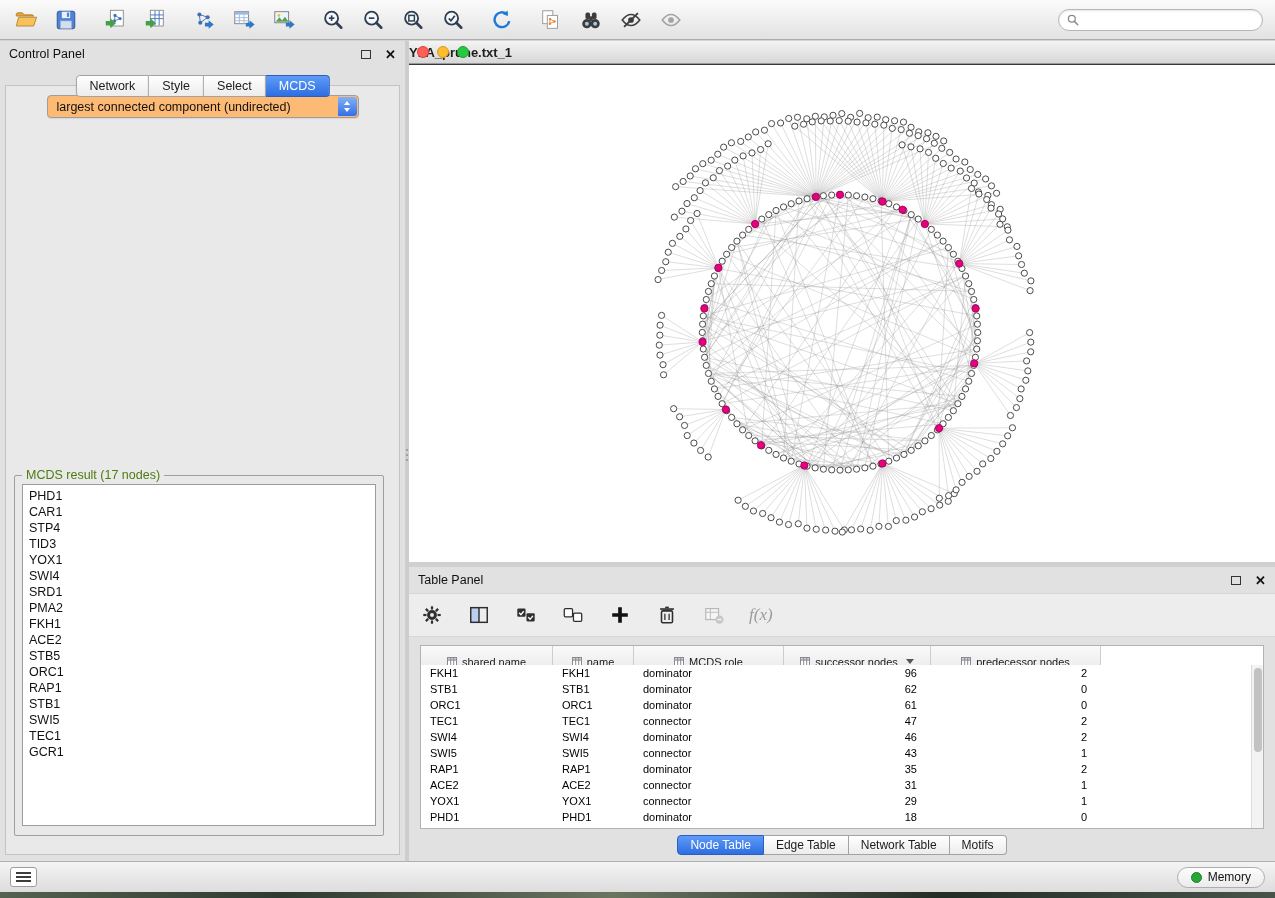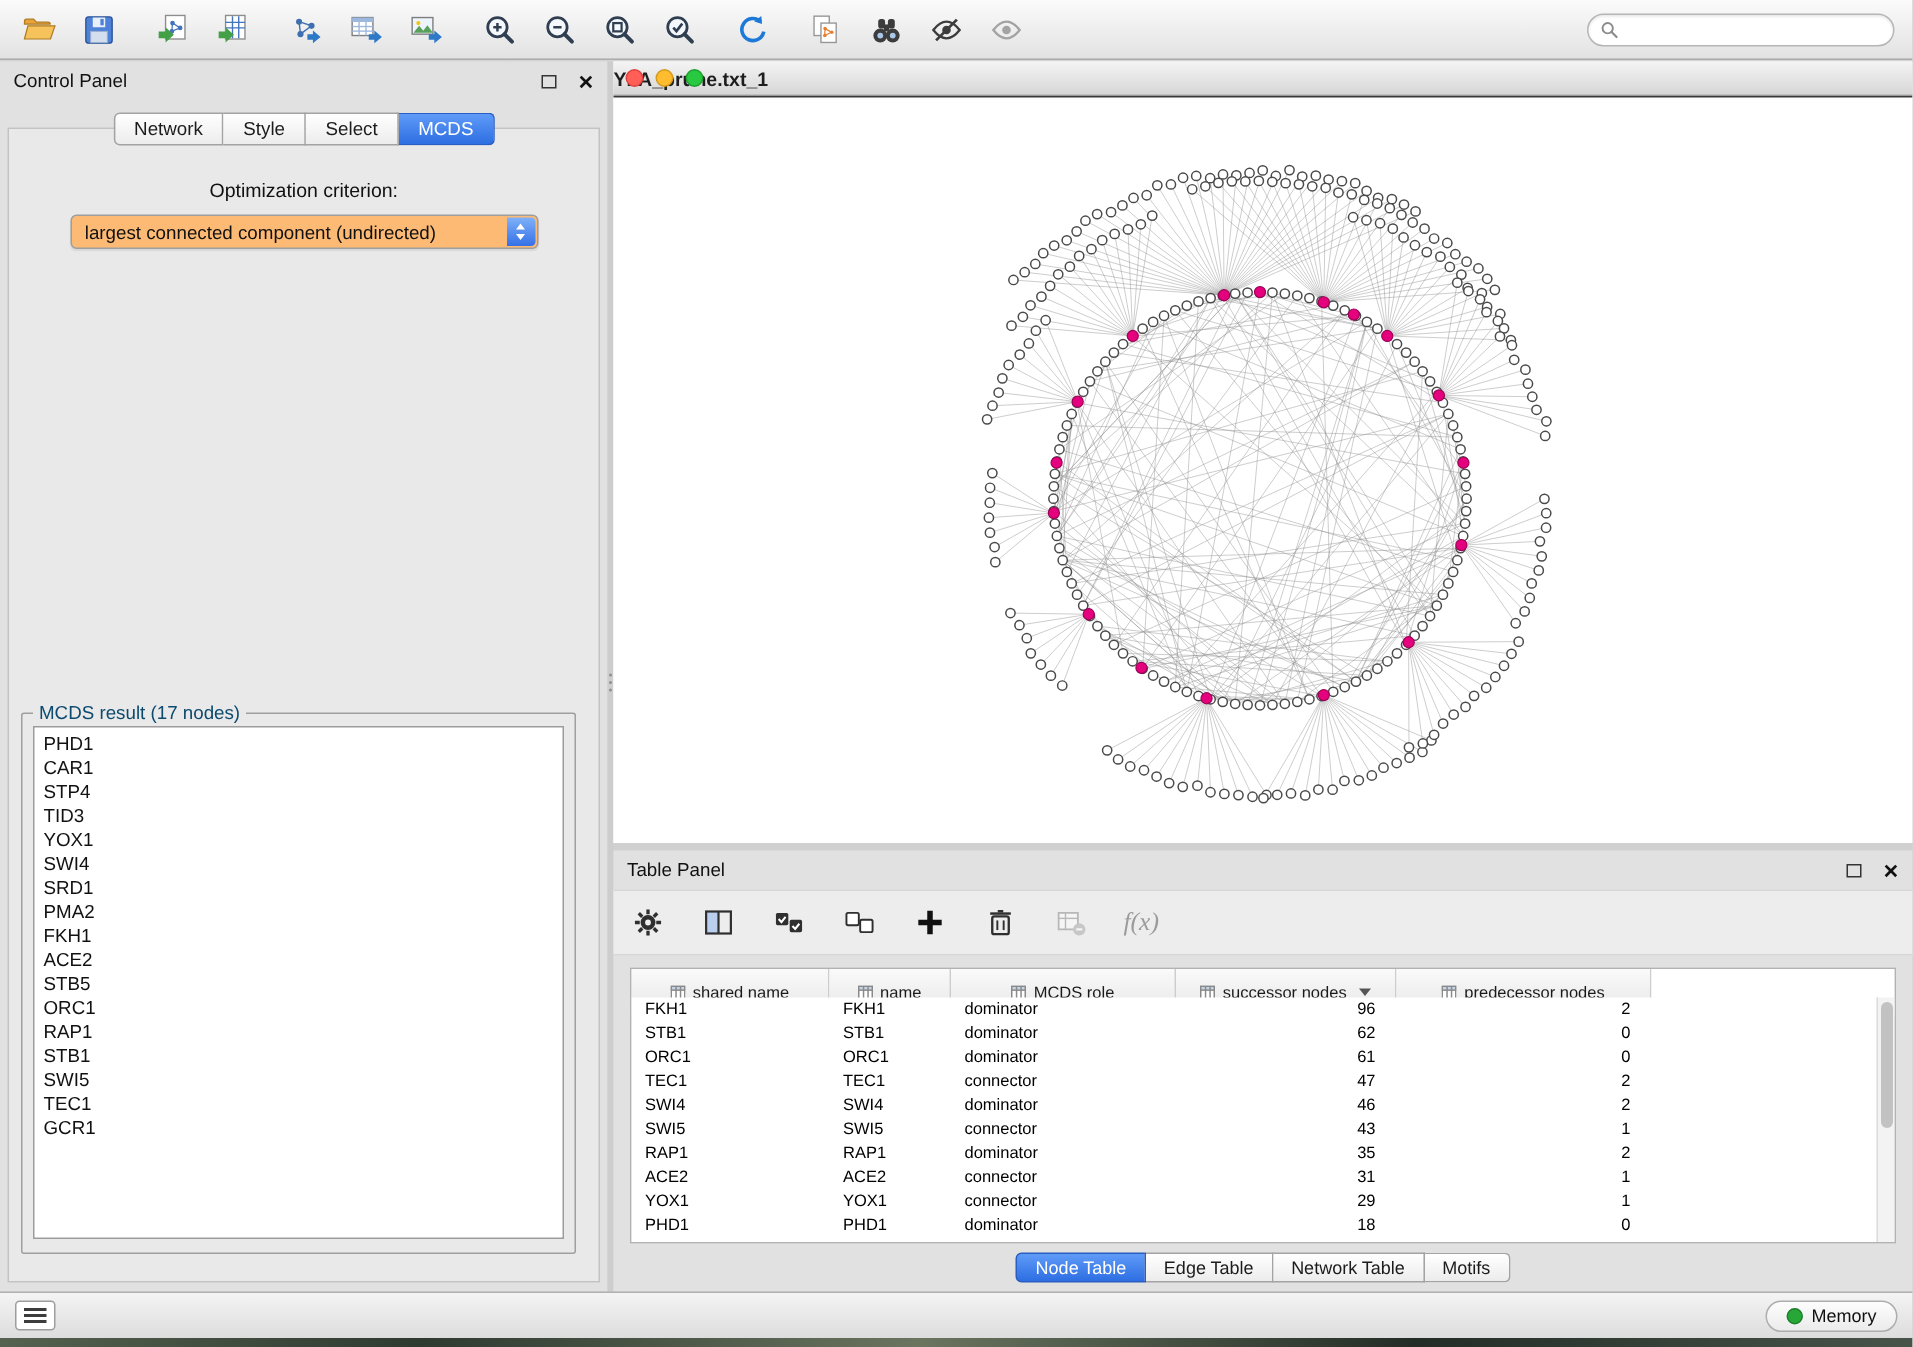--- a/index.html
+++ b/index.html
@@ -36,21 +36,21 @@
 .select{width:312px;height:23px;margin:9px auto 0;background:#fdba74;border:1px solid #9e9e9e;border-radius:4px;display:flex;align-items:center;padding-left:9px;font-size:12.5px;color:#111;position:relative;box-shadow:0 1px 1px rgba(0,0,0,.08);}
 .select-value{flex:1;white-space:nowrap;overflow:hidden;}
 .stepper{position:absolute;right:1px;top:1px;bottom:1px;width:19px;border-radius:0 3px 3px 0;background:linear-gradient(#7fb1fa,#3470e6);display:flex;flex-direction:column;align-items:center;justify-content:center;gap:2.5px;}
 .stepper i{display:block;width:0;height:0;border-left:3.5px solid transparent;border-right:3.5px solid transparent;}
 .stepper .up{border-bottom:4.5px solid #fff;}
 .stepper .down{border-top:4.5px solid #fff;}
 .btn-row{margin-top:13px;display:flex;justify-content:center;gap:14px;}
 .mac-btn{background:linear-gradient(#ffffff,#efefef);border:1px solid #a6a6a6;border-radius:5px;padding:3px 16px;font-size:13px;color:#111;font-family:"Liberation Sans",sans-serif;cursor:default;}
 .focus-ring{box-shadow:0 0 0 3px rgba(110,160,245,.65);border-color:#6f9ef0;}
 .result-box{position:absolute;left:8px;right:15px;top:382px;bottom:18px;border:1px solid #9f9f9f;border-radius:2px;}
-.result-box legend{font-size:12.5px;color:#0c4a6e;padding:0 4px;margin-left:7px;}
+.result-box legend{font-size:12.5px;color:#4d7c0f;padding:0 4px;margin-left:7px;}
 .result-list{position:absolute;top:2px;left:7px;right:7px;bottom:9px;background:#fff;border:1px solid #9c9c9c;overflow:hidden;padding-top:3px;}
 .mcds-item{font-size:12.5px;line-height:16px;padding-left:6px;color:#111;}
 
 
 .v-split{position:absolute;left:405px;top:0;bottom:0;width:4px;background:#cdcdcd;}
 .v-split .grip{position:absolute;top:408px;left:1px;width:2px;height:2px;background:#8f8f8f;border-radius:50%;box-shadow:0 5px 0 #8f8f8f,0 10px 0 #8f8f8f;}
 
 
 .network-window{position:absolute;left:409px;right:0;top:0;height:521px;background:#fff;}
 .nw-titlebar{height:23px;background:linear-gradient(#f4f4f4,#d7d7d7);border-bottom:1px solid #999;display:flex;align-items:center;padding:0 8px;position:relative;}
@@ -266,21 +266,20 @@
         <span class="float-icon"></span>
         <span class="close-icon">✕</span>
       </div>
       <div class="cp-body">
         <div class="seg-tabs">
             <div class="seg">Network</div>
             <div class="seg">Style</div>
             <div class="seg">Select</div>
             <div class="seg active">MCDS</div>
           </div>
-        <div class="opt-label">Optimization criterion:</div>
         <div class="select">
           <span class="select-value">largest connected component (undirected)</span>
           <span class="stepper">
               <i class="up"></i>
               <i class="down"></i>
             </span>
         </div>
         <fieldset class="result-box">
           <legend>MCDS result (17 nodes)</legend>
           <div class="result-list">

